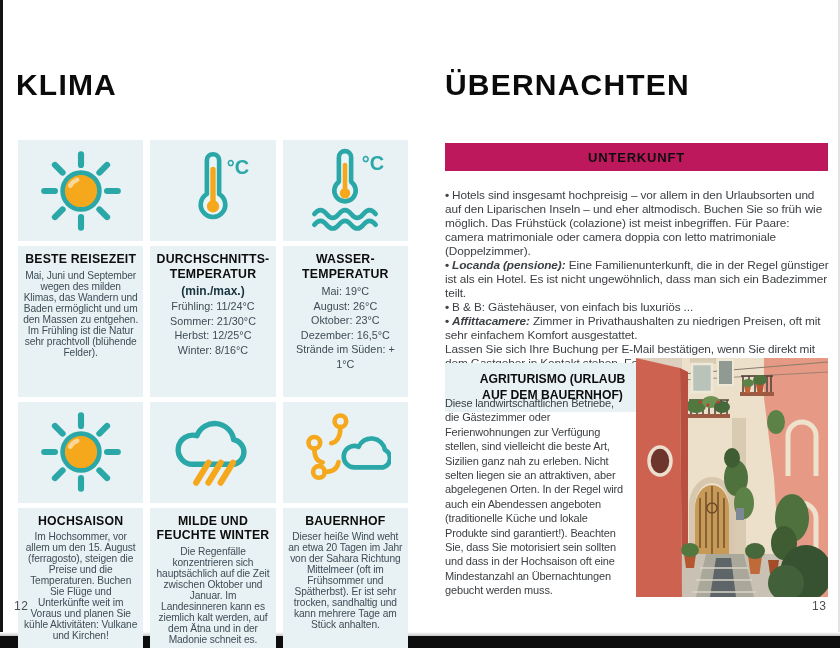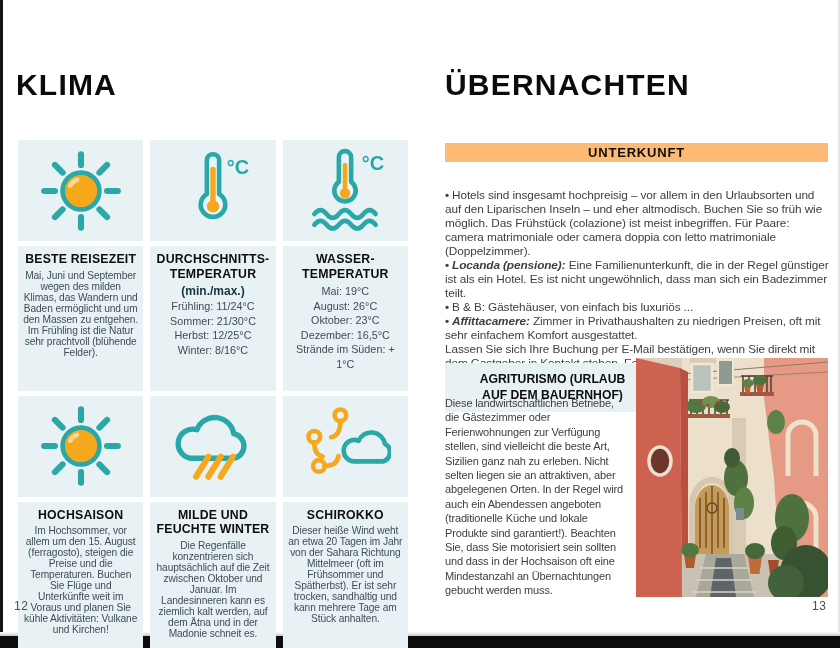--- a/index.html
+++ b/index.html
@@ -22,31 +22,31 @@
   #uebernachten-title{left:445px}
 
   
   .climate-grid{
     position:absolute;left:18px;top:140px;width:390px;
     display:grid;grid-template-columns:repeat(3,1fr);
     grid-template-rows:101px auto 101px auto;
     gap:5px 7px;
   }
   .icon-box{background:#e8f1f4;display:flex;align-items:center;justify-content:center}
-  .text-box{background:#e8f1f4;padding:6px 5px 19px;text-align:center}
+  .text-box{background:#e8f1f4;padding:6px 5px 25px;text-align:center}
   .card-heading{font-size:12.3px;font-weight:800;color:#0d0d0d;line-height:1.18;letter-spacing:.2px;margin-bottom:3px}
   .card-sub{font-size:12px;font-weight:700;color:#16333d;margin-bottom:1px}
   .card-body{font-size:10.2px;line-height:11px;letter-spacing:-.1px;color:#3e4d56}
   .temp-line{font-size:10.8px;line-height:14.6px;color:#3e4d56}
   .it{}
 
   
   .banner{
-    position:absolute;left:445px;top:143px;width:383px;height:19px;
-    background:#fdba74;display:flex;align-items:center;justify-content:center;
+    position:absolute;left:445px;top:143px;width:383px;height:28px;
+    background:#be185d;display:flex;align-items:center;justify-content:center;
     font-weight:800;font-size:13px;letter-spacing:.8px;color:#0d0d0d;
   }
   .unterkunft-text{
     position:absolute;left:445px;top:188px;width:385px;
     font-size:11.8px;line-height:14px;letter-spacing:-.1px;color:#3c4044;
   }
   .unterkunft-text p{margin:0}
   .bullet{font-weight:700;margin-right:3px}
   .lead-b{font-weight:400}
   .lead-bi{font-weight:700;font-style:italic}
@@ -191,21 +191,21 @@
     <div class="card-body"><span>Im Hochsommer, vor allem um den 15. August </span><span class="it">(ferragosto)</span><span>, steigen die Preise und die Temperaturen. Buchen Sie Flüge und Unterkünfte weit im Voraus und planen Sie kühle Aktivitäten: Vulkane und Kirchen!</span></div>
   </div>
   <div class="text-box">
     <div class="card-heading">
       <span>MILDE UND</span><br>
       <span>FEUCHTE WINTER</span>
     </div>
     <div class="card-body">Die Regenfälle konzentrieren sich hauptsächlich auf die Zeit zwischen Oktober und Januar. Im Landesinneren kann es ziemlich kalt werden, auf dem Ätna und in der Madonie schneit es.</div>
   </div>
   <div class="text-box">
-    <div class="card-heading">SCHIROKKO</div>
+    <div class="card-heading">BAUERNHOF</div>
     <div class="card-body">Dieser heiße Wind weht an etwa 20 Tagen im Jahr von der Sahara Richtung Mittelmeer (oft im Frühsommer und Spätherbst). Er ist sehr trocken, sandhaltig und kann mehrere Tage am Stück anhalten.</div>
   </div>
 </div>
 
 <h1 class="page-title" id="uebernachten-title">ÜBERNACHTEN</h1>
 
 <div class="banner">UNTERKUNFT</div>
 
 <div class="unterkunft-text">
   <p><span class="bullet">•</span><span class="lead-b">Hotels</span><span> sind insgesamt hochpreisig – vor allem in den Urlaubsorten und auf den Liparischen Inseln – und eher altmodisch. Buchen Sie so früh wie möglich. Das Frühstück </span><span class="it">(colazione)</span><span> ist meist inbegriffen. Für Paare: </span><span class="it">camera matrimoniale</span><span> oder </span><span class="it">camera doppia con letto matrimoniale</span><span> (Doppelzimmer).</span></p>

